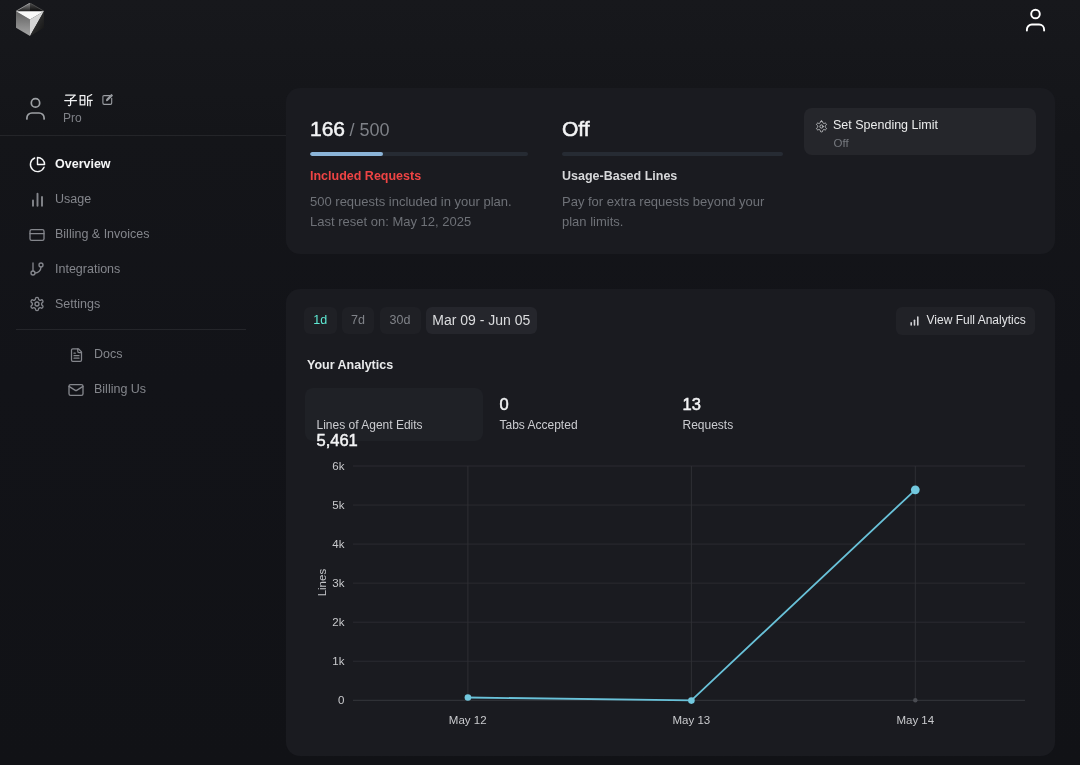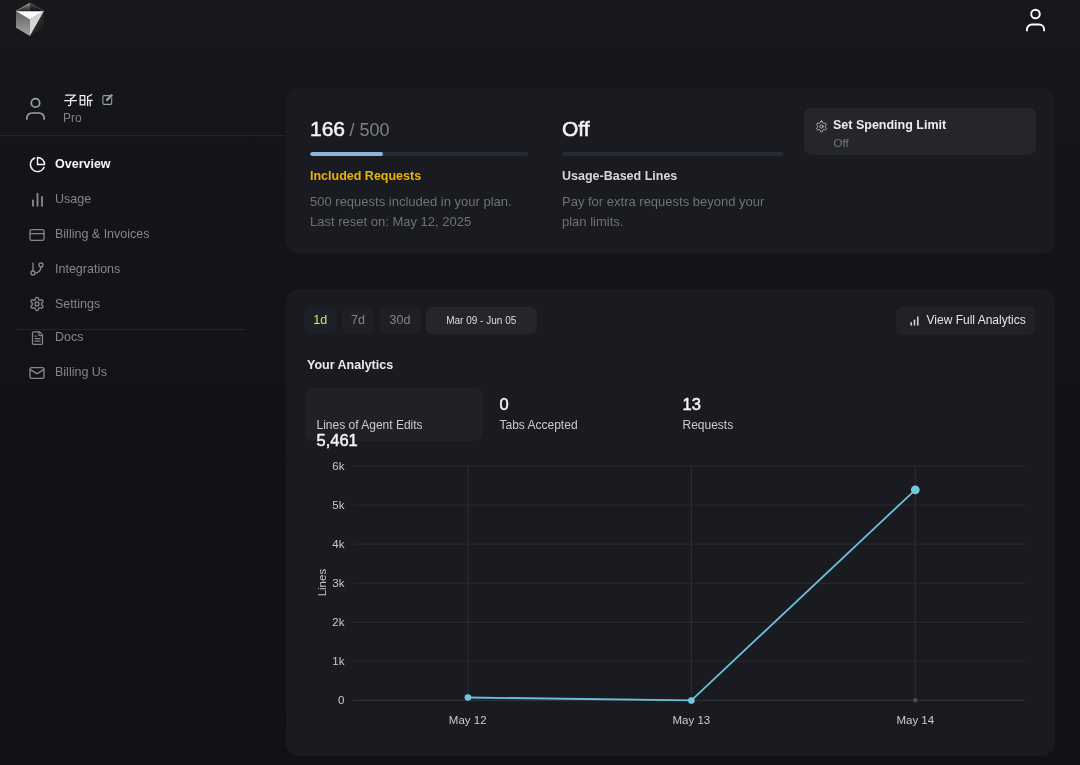--- a/index.html
+++ b/index.html
@@ -126,21 +126,21 @@
     <svg class="abs" style="left:29px; top:9px;" width="16" height="16" viewBox="0 0 24 24" fill="none" stroke="#84868c" stroke-width="2" stroke-linecap="round" stroke-linejoin="round">
       <path d="M12.22 2h-.44a2 2 0 0 0-2 2v.18a2 2 0 0 1-1 1.73l-.43.25a2 2 0 0 1-2 0l-.15-.08a2 2 0 0 0-2.73.73l-.22.38a2 2 0 0 0 .73 2.73l.15.1a2 2 0 0 1 1 1.72v.51a2 2 0 0 1-1 1.74l-.15.09a2 2 0 0 0-.73 2.73l.22.38a2 2 0 0 0 2.73.73l.15-.08a2 2 0 0 1 2 0l.43.25a2 2 0 0 1 1 1.73V20a2 2 0 0 0 2 2h.44a2 2 0 0 0 2-2v-.18a2 2 0 0 1 1-1.73l.43-.25a2 2 0 0 1 2 0l.15.08a2 2 0 0 0 2.73-.73l.22-.39a2 2 0 0 0-.73-2.73l-.15-.08a2 2 0 0 1-1-1.74v-.5a2 2 0 0 1 1-1.74l.15-.09a2 2 0 0 0 .73-2.73l-.22-.38a2 2 0 0 0-2.73-.73l-.15.08a2 2 0 0 1-2 0l-.43-.25a2 2 0 0 1-1-1.73V4a2 2 0 0 0-2-2z"></path>
       <circle cx="12" cy="12" r="3"></circle>
     </svg>
     <span class="abs" style="left:55px; top:10px; font-size:12.5px; color:#84868c;">Settings</span>
   </div>
 </div>
 
 <div class="abs" style="left:16px; top:329px; width:230px; height:1px; background:rgba(255,255,255,0.08);"></div>
 
-<div class="abs" style="left:0; top:320px; width:286px;">
+<div class="abs" style="left:0; top:337px; width:286px;padding-left:39px;">
 
   <div style="position:relative; height:35px;">
     <svg class="abs" style="left:30px; top:10px;" width="15" height="16" viewBox="0 0 24 24" fill="none" stroke="#84868c" stroke-width="2" stroke-linecap="round" stroke-linejoin="round">
       <path d="M15 2H6a2 2 0 0 0-2 2v16a2 2 0 0 0 2 2h12a2 2 0 0 0 2-2V7Z"></path>
         <path d="M14 2v4a2 2 0 0 0 2 2h4"></path>
         <path d="M16 13H8"></path>
         <path d="M16 17H8"></path>
         <path d="M10 9H8"></path>
     </svg>
     <span class="abs" style="left:55px; top:10px; font-size:12.5px; color:#84868c;">Docs</span>
@@ -157,46 +157,46 @@
 
 <div class="card" style="left:286px; top:88px; width:769px; height:166px;">
 
   <div class="abs" style="left:24px; top:29px;">
     <span style="font-size:21px; font-weight:400; -webkit-text-stroke:0.55px #f3f4f5; color:#f3f4f5;">166</span>
     <span style="font-size:18px; color:#7e8187;"> / 500</span>
   </div>
   <div class="abs" style="left:24px; top:64px; width:218px; height:3.5px; border-radius:2px; background:#262b33; overflow:hidden;">
     <div style="width:33.4%; height:100%; background:#8bb4d8; border-radius:2px;"></div>
   </div>
-  <div class="abs" style="left:24px; top:81px; font-size:12.5px; font-weight:700; color:#eab308;">Included Requests</div>
+  <div class="abs" style="left:24px; top:81px; font-size:12.5px; font-weight:700; color:#ef4444;">Included Requests</div>
   <div class="abs" style="left:24px; top:104px; font-size:13px; line-height:20px; color:#6e7177;">500 requests included in your plan.<br>Last reset on: May 12, 2025</div>
 
   <div class="abs" style="left:276px; top:29px;">
     <span style="font-size:21px; font-weight:400; -webkit-text-stroke:0.55px #f3f4f5; color:#f3f4f5;">Off</span>
   </div>
   <div class="abs" style="left:276px; top:64px; width:221px; height:3.5px; border-radius:2px; background:#262b33;"></div>
   <div class="abs" style="left:276px; top:81px; font-size:12.5px; font-weight:700; color:#d7d8da;">Usage-Based Lines</div>
   <div class="abs" style="left:276px; top:104px; font-size:13px; line-height:20px; color:#6e7177;">Pay for extra requests beyond your<br>plan limits.</div>
 
   <div class="abs" style="left:518px; top:20px; width:232px; height:47px; background:#25262b; border-radius:8px;">
     <svg class="abs" style="left:10.5px; top:12px;" width="13" height="13" viewBox="0 0 24 24" fill="none" stroke="#d3d4d6" stroke-width="1.5" stroke-linecap="round" stroke-linejoin="round">
       <path d="M12.22 2h-.44a2 2 0 0 0-2 2v.18a2 2 0 0 1-1 1.73l-.43.25a2 2 0 0 1-2 0l-.15-.08a2 2 0 0 0-2.73.73l-.22.38a2 2 0 0 0 .73 2.73l.15.1a2 2 0 0 1 1 1.72v.51a2 2 0 0 1-1 1.74l-.15.09a2 2 0 0 0-.73 2.73l.22.38a2 2 0 0 0 2.73.73l.15-.08a2 2 0 0 1 2 0l.43.25a2 2 0 0 1 1 1.73V20a2 2 0 0 0 2 2h.44a2 2 0 0 0 2-2v-.18a2 2 0 0 1 1-1.73l.43-.25a2 2 0 0 1 2 0l.15.08a2 2 0 0 0 2.73-.73l.22-.39a2 2 0 0 0-.73-2.73l-.15-.08a2 2 0 0 1-1-1.74v-.5a2 2 0 0 1 1-1.74l.15-.09a2 2 0 0 0 .73-2.73l-.22-.38a2 2 0 0 0-2.73-.73l-.15.08a2 2 0 0 1-2 0l-.43-.25a2 2 0 0 1-1-1.73V4a2 2 0 0 0-2-2z"></path>
       <circle cx="12" cy="12" r="3"></circle>
     </svg>
-    <div class="abs" style="left:29px; top:10px; font-size:12.5px; font-weight:700; color:#eceded;">Set Spending Limit</div>
+    <div class="abs" style="left:29px; top:10px; font-size:12.5px; font-weight:400; color:#eceded;">Set Spending Limit</div>
     <div class="abs" style="left:29.5px; top:28.5px; font-size:11.5px; color:#75787e;">Off</div>
   </div>
 </div>
 
 <div class="card" style="left:286px; top:289px; width:769px; height:467px;">
 
-  <div class="abs" style="left:18px; top:18px; width:32.5px; height:27px; background:#1f2025; border-radius:6px; text-align:center; line-height:27px; font-size:12.5px; color:#bef264;">1d</div>
+  <div class="abs" style="left:18px; top:18px; width:32.5px; height:27px; background:#1f2025; border-radius:6px; text-align:center; line-height:27px; font-size:12.5px; color:#5eead4;">1d</div>
   <div class="abs" style="left:56px; top:18px; width:32px; height:27px; background:#1f2025; border-radius:6px; text-align:center; line-height:27px; font-size:12.5px; color:#808389;">7d</div>
   <div class="abs" style="left:93.5px; top:18px; width:41px; height:27px; background:#1f2025; border-radius:6px; text-align:center; line-height:27px; font-size:12.5px; color:#808389;">30d</div>
-  <div class="abs" style="left:140px; top:18px; width:110.5px; height:27px; background:#25262c; border-radius:6px; text-align:center; line-height:27px; font-size:10px; color:#dbdcde;">Mar 09 - Jun 05</div>
+  <div class="abs" style="left:140px; top:18px; width:110.5px; height:27px; background:#25262c; border-radius:6px; text-align:center; line-height:27px; font-size:14px; color:#dbdcde;">Mar 09 - Jun 05</div>
 
   <div class="abs" style="left:609.5px; top:18px; width:139.5px; height:27.5px; background:#212227; border-radius:6px;">
     <svg class="abs" style="left:14px; top:9px;" width="9" height="10" viewBox="0 0 9 10" fill="none" stroke="#d0d1d4" stroke-width="1.6" stroke-linecap="round">
       <path d="M1.2 9 V6.8"></path>
         <path d="M4.5 9 V4.2"></path>
         <path d="M7.8 9 V1"></path>
     </svg>
     <div class="abs" style="left:31px; top:6px; font-size:12px; color:#e3e4e6;">View Full Analytics</div>
   </div>
 

